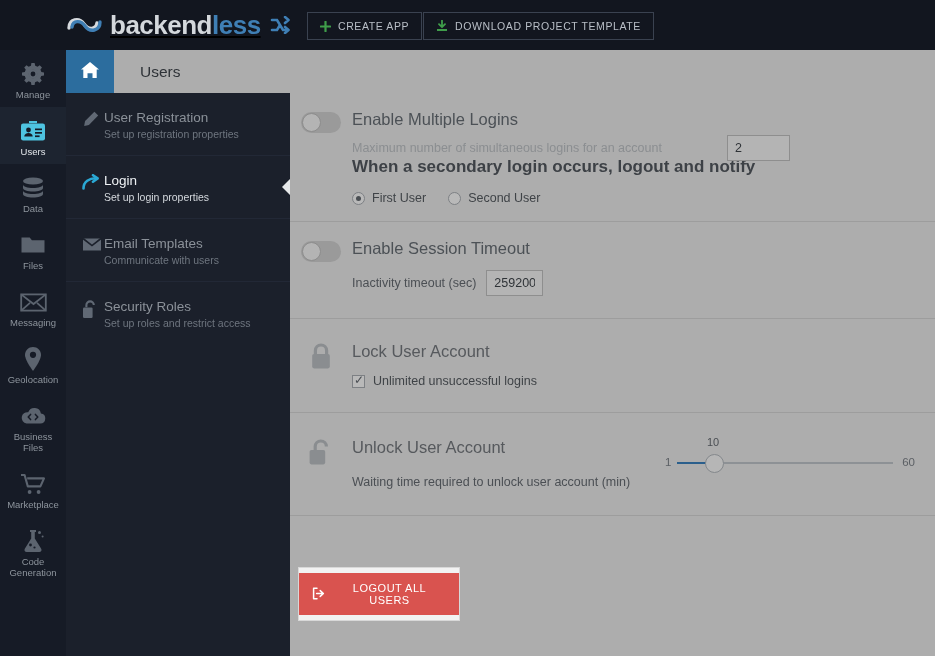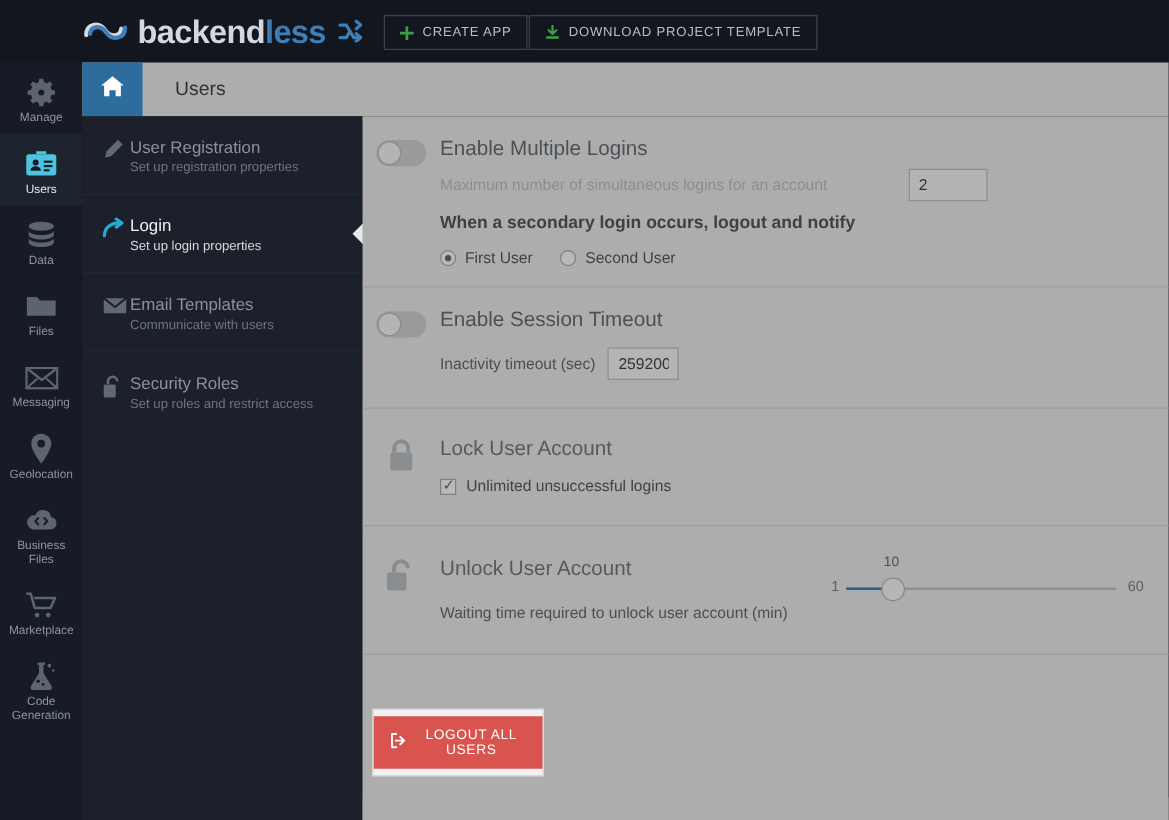--- a/index.html
+++ b/index.html
@@ -12,21 +12,21 @@
   .app { position: relative; width: 935px; height: 656px; }
 
   
   .topbar {
     position: absolute; left: 0; top: 0; width: 935px; height: 50px;
     background: #12161f;
     display: flex; align-items: center;
   }
   .logo-wrap {
     position: absolute; left: 66px; top: 6px;
-    height: 38px; display: flex; align-items: center; gap: 6px;
+    height: 38px; display: flex; align-items: center; gap: 6px; text-decoration: underline;
   }
   .logo-mark { width: 38px; height: 26px; }
   .logo-text {
     font-size: 26px; font-weight: bold; letter-spacing: -0.5px;
     line-height: 1;
   }
   .logo-text .lt-a { color: #d4d8dc; }
   .logo-text .lt-b { color: #3f7fb5; }
   .logo-shuffle { width: 20px; height: 18px; margin-left: 3px; }
 
@@ -134,21 +134,21 @@
   .field-label { font-size: 12.5px; color: #8b8e91; }
   .field-label.dark { color: #4b4f54; }
   .txtinput {
     background: #b4b4b4; border: 1px solid #8e8e8e; color: #2f3337;
     font-size: 12.5px; font-family: "Liberation Sans", sans-serif;
     padding: 5px 7px; height: 26px; margin-left: 10px;
   }
   #max-logins-input { width: 63px; position: absolute; right: 145px; }
   #timeout-input { width: 57px; }
 
-  .hint { font-size: 14px; color: #3d4146; margin-top: 14px; font-weight: bold; }
+  .hint { font-size: 17px; color: #3d4146; margin-top: 2px; font-weight: bold; }
 
   .radio-row { display: flex; align-items: center; gap: 22px; margin-top: 14px; }
   .radio-opt { display: flex; align-items: center; gap: 7px; cursor: pointer; }
   .radio {
     width: 13px; height: 13px; border-radius: 50%;
     border: 1px solid #7d8084; background: #b9b9b9; position: relative;
   }
   .radio.on::after {
     content: ""; position: absolute; left: 3px; top: 3px;
     width: 5px; height: 5px; border-radius: 50%; background: #4a4e53;
@@ -188,21 +188,21 @@
     position: absolute; left: 40px; top: 17px;
     width: 19px; height: 19px; border-radius: 50%;
     background: #b6b6b6; border: 1.5px solid #84888c; cursor: pointer;
   }
   .slider-value {
     position: absolute; left: 42px; top: -1px; font-size: 11px; color: #4a4e53;
   }
 
   
   .logout-box {
-    position: absolute; left: 8px; top: 474px; width: 137px; height: 54px;
+    position: absolute; left: 8px; top: 474px; width: 162px; height: 54px;
     background: #f2f2f2; border: 1px solid #d8d8d8;
     display: flex; align-items: center; justify-content: center;
   }
   #logout-all-users-btn {
     display: inline-flex; align-items: center; gap: 8px;
     background: #d9534f; color: #fff; border: none;
     font-size: 11px; letter-spacing: 0.5px; padding: 9px 13px;
     cursor: pointer; font-family: "Liberation Sans", sans-serif;
   }
   .bottom-strip {

